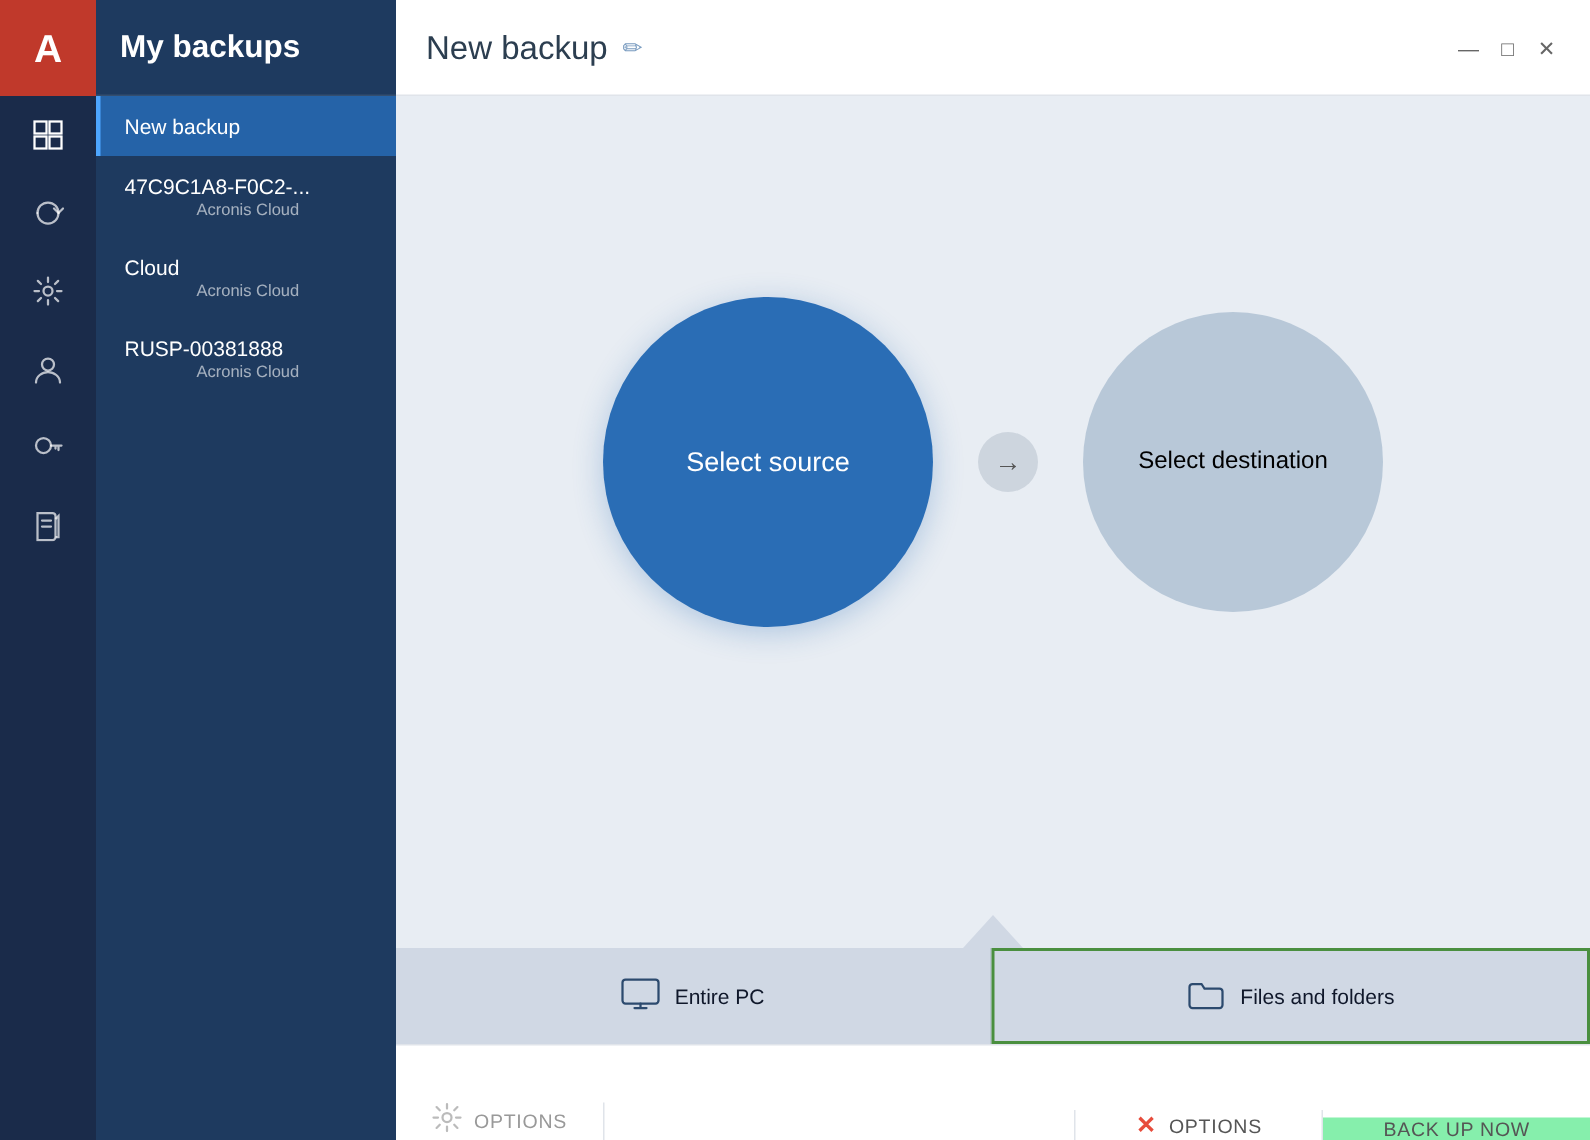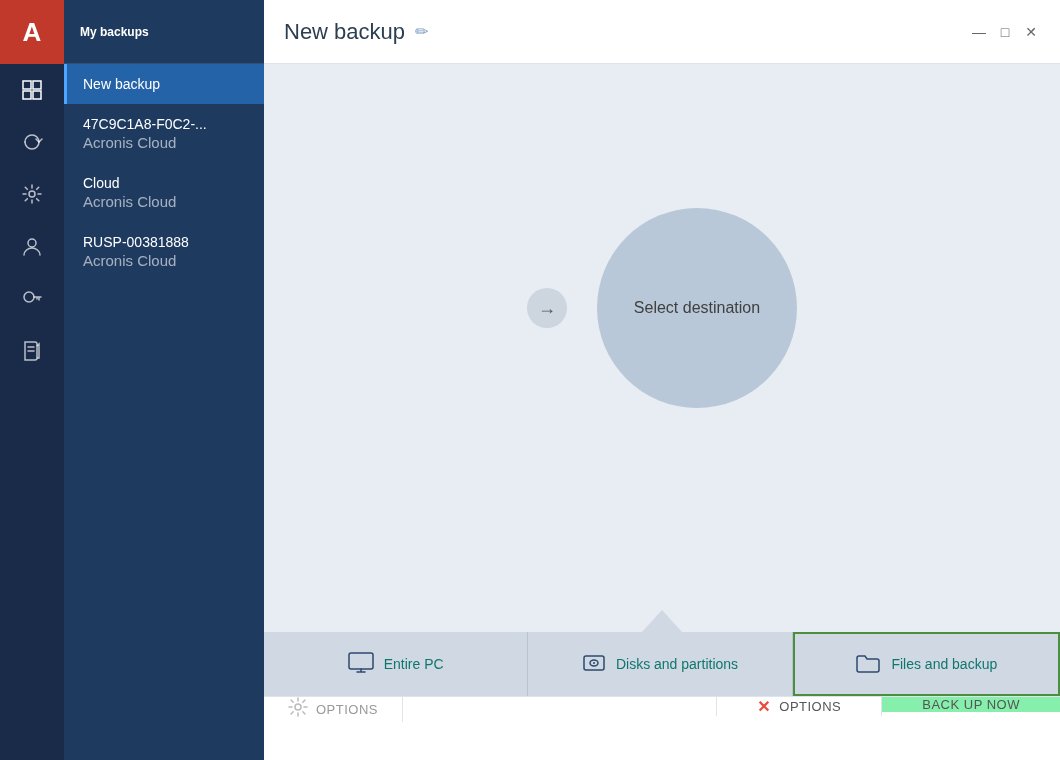--- a/index.html
+++ b/index.html
@@ -48,21 +48,21 @@
       display: flex;
       flex-direction: column;
       flex-shrink: 0;
     }
     .sidebar-header {
       height: 64px;
       display: flex;
       align-items: center;
       padding: 0 16px;
       color: white;
-      font-size: 12px;
+      font-size: 21px;
       font-weight: 600;
       border-bottom: 1px solid rgba(255,255,255,0.1);
     }
     .sidebar-item {
       padding: 12px 16px;
       cursor: pointer;
       border-left: 3px solid transparent;
     }
     .sidebar-item.active {
       background: #2563a8;
@@ -71,22 +71,23 @@
     .sidebar-item-title {
       color: white;
       font-size: 14px;
       font-weight: 500;
       white-space: nowrap;
       overflow: hidden;
       text-overflow: ellipsis;
     }
     .sidebar-item-subtitle {
       color: rgba(255,255,255,0.6);
-      font-size: 15px;
+      font-size: 11px;
       margin-top: 2px;
+      margin-left: 48px;
     }
     .sidebar-footer {
       margin-top: auto;
       padding: 12px;
       border-top: 1px solid rgba(255,255,255,0.15);
     }
     .add-backup-btn {
       width: 100%;
       background: #1e3a5f;
       border: 1px solid rgba(255,255,255,0.3);
@@ -201,21 +202,21 @@
       width: 200px;
       height: 200px;
       border-radius: 50%;
       background: #b8c8d8;
       display: flex;
       align-items: center;
       justify-content: center;
       cursor: pointer;
     }
     .circle-dest-text {
-      color: #404040;
+      color: #000000;
       font-size: 16px;
       font-weight: 300;
       text-align: center;
     }
 
     
     .triangle-pointer {
       position: absolute;
       bottom: 0;
       left: 50%;
@@ -234,38 +235,38 @@
       height: 64px;
       align-items: stretch;
     }
     .source-option {
       flex: 1;
       display: flex;
       align-items: center;
       justify-content: center;
       gap: 10px;
       cursor: pointer;
-      color: #0f766e;
+      color: #0f172a;
       font-size: 14px;
       font-weight: 500;
       border-right: 1px solid #b8c4d0;
       padding: 0 33px;
     }
     .source-option:last-child {
       border-right: none;
       border: 2px solid #4a8f3f;
       background: #d0d8e4;
     }
 
     
     .bottom-bar {
       height: 64px;
       background: white;
       display: flex;
-      align-items: flex-start;
+      align-items: flex-end;
       border-top: 1px solid #e0e4ea;
     }
     .bottom-options-btn {
       display: flex;
       align-items: center;
       gap: 8px;
       padding: 0 24px;
       color: #999;
       cursor: pointer;
       border-right: 1px solid #e0e4ea;
@@ -392,57 +393,50 @@
       </div>
       <div class="window-controls">
         <div class="win-btn">—</div>
         <div class="win-btn">□</div>
         <div class="win-btn">✕</div>
       </div>
     </div>
 
     <div class="canvas-area">
       <div class="circles-container">
+        <div class="circle-source">
+          <span class="circle-source-text">Select source</span>
+        </div>
         <div class="arrow-circle">
           <span>→</span>
         </div>
         <div class="circle-dest">
           <span class="circle-dest-text">Select destination</span>
         </div>
       </div>
       <div class="triangle-pointer"></div>
     </div>
 
     <div class="source-options-bar">
       <div class="source-option">
         <span>
           <svg width="26" height="22" viewBox="0 0 26 22" fill="none">
             <rect x="1" y="1" width="24" height="16" rx="2" stroke="#2c4a6e" stroke-width="1.5"></rect>
             <path d="M9 20 H17 M13 17 L13 20" stroke="#2c4a6e" stroke-width="1.5" stroke-linecap="round"></path>
           </svg>
         </span>
         <span>Entire PC</span>
       </div>
-      <div class="source-option">
-        <span>
-          <svg width="24" height="22" viewBox="0 0 24 22" fill="none">
-            <rect x="2" y="4" width="20" height="14" rx="2" stroke="#2c4a6e" stroke-width="1.5"></rect>
-            <ellipse cx="12" cy="11" rx="4" ry="3" stroke="#2c4a6e" stroke-width="1.5"></ellipse>
-            <circle cx="12" cy="11" r="1" fill="#2c4a6e"></circle>
-          </svg>
-        </span>
-        <span>Disks and partitions</span>
-      </div>
       <div class="source-option" style="border: 2px solid #4a8f3f;">
         <span>
           <svg width="26" height="22" viewBox="0 0 26 22" fill="none">
             <path d="M2 6 C2 4.9 2.9 4 4 4 H10 L12 7 H22 C23.1 7 24 7.9 24 9 V18 C24 19.1 23.1 20 22 20 H4 C2.9 20 2 19.1 2 18 V6 Z" stroke="#2c4a6e" stroke-width="1.5" fill="none"></path>
           </svg>
         </span>
-        <span>Files and backup</span>
+        <span>Files and folders</span>
       </div>
     </div>
 
     <div class="bottom-bar">
       <div class="bottom-options-btn">
         <span class="bottom-options-icon">
           <svg width="20" height="20" viewBox="0 0 20 20" fill="none">
             <circle cx="10" cy="10" r="3" stroke="#bbb" stroke-width="1.5"></circle>
             <path d="M10 1 L10 4 M10 16 L10 19 M1 10 L4 10 M16 10 L19 10 M3.05 3.05 L5.17 5.17 M14.83 14.83 L16.95 16.95 M16.95 3.05 L14.83 5.17 M5.17 14.83 L3.05 16.95" stroke="#bbb" stroke-width="1.5" stroke-linecap="round"></path>
           </svg>

